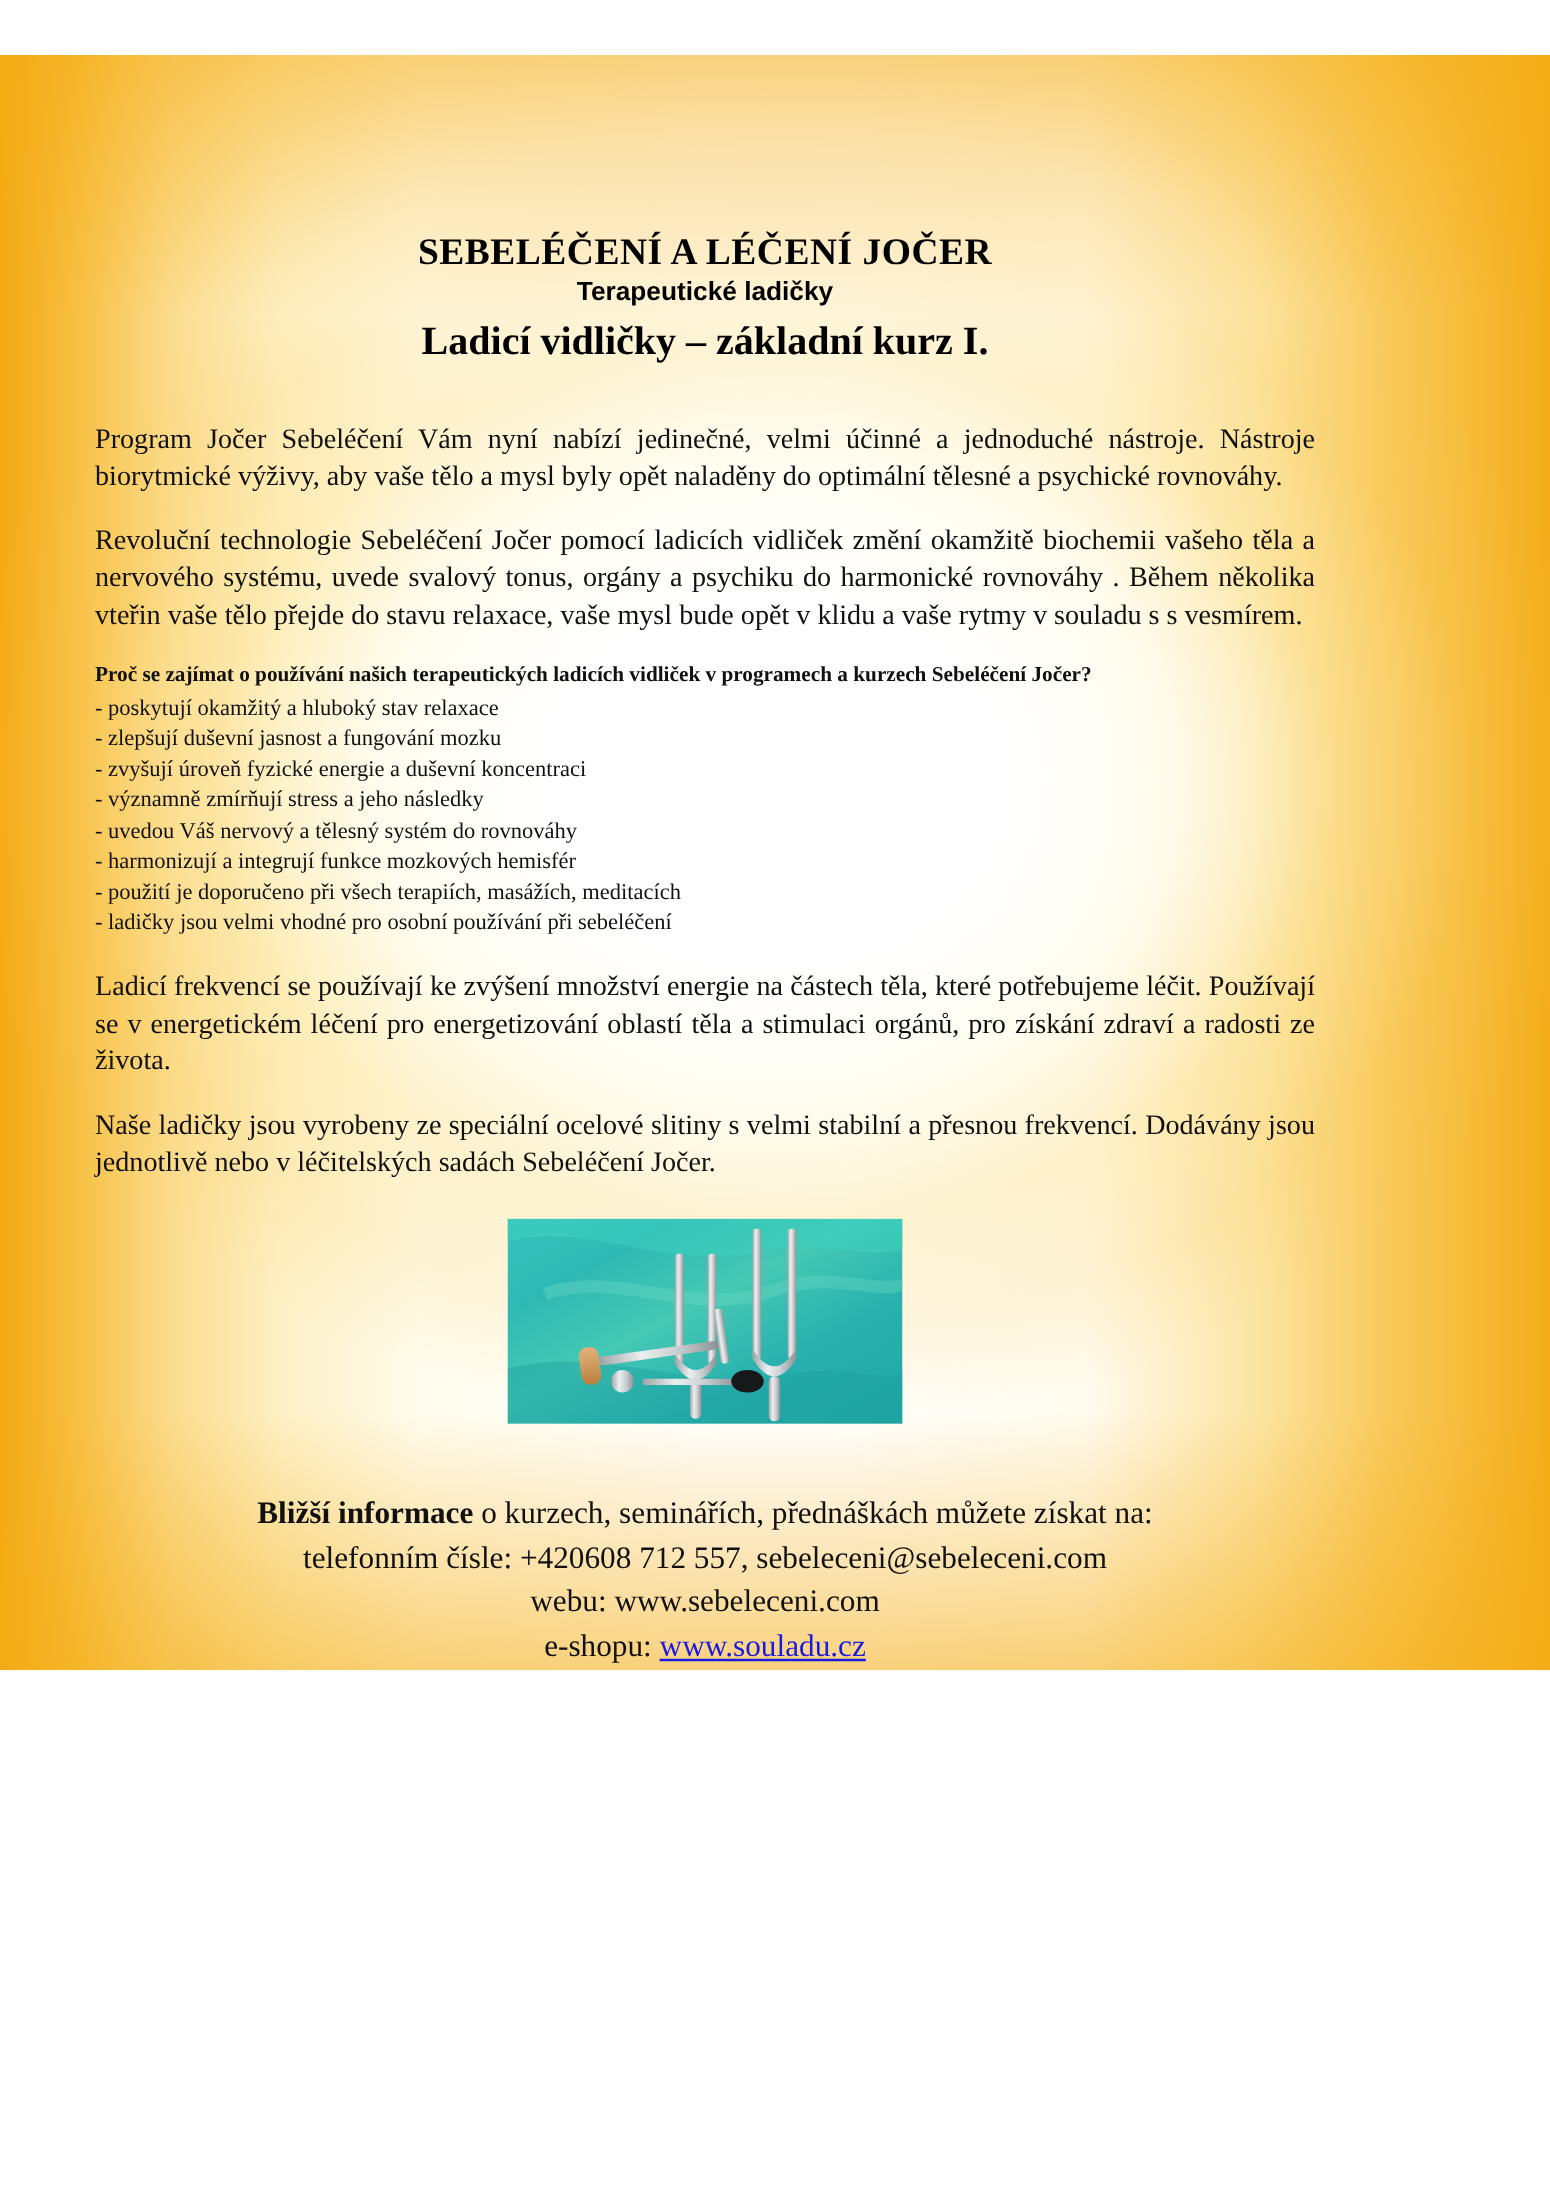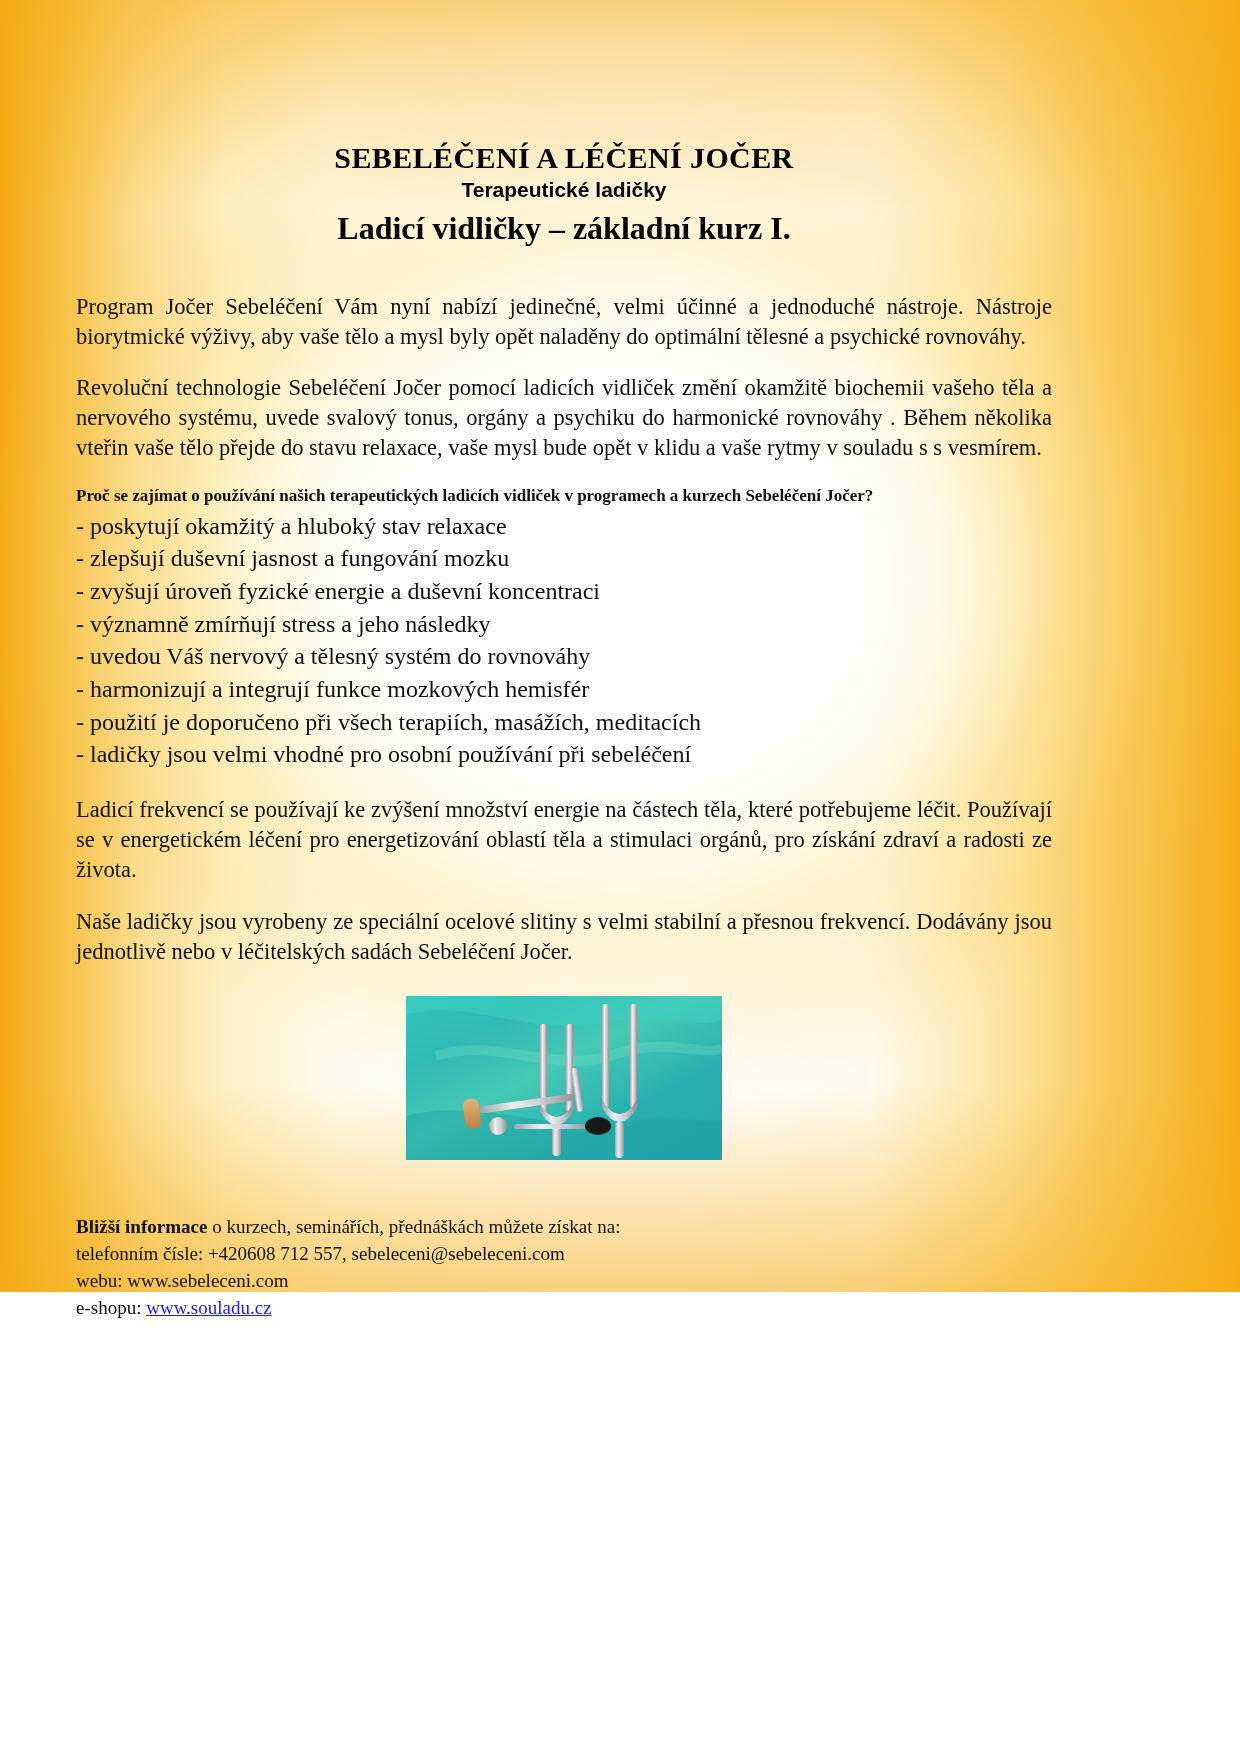--- a/index.html
+++ b/index.html
@@ -15,20 +15,21 @@
   }
   .page {
     position: relative;
     width: 1240px;
     height: 1292px;
     box-sizing: border-box;
     background:
       radial-gradient(ellipse 62% 48% at 50% 46%, #ffffff 0%, #fffdf4 28%, #fdf0c8 50%, #fbdf92 68%, #f9d173 82%, #f8c85f 92%, #f7c košile 100%),
       linear-gradient(90deg, #f5b223 0%, #f8c65a 6%, #fde9ad 14%, #fffdf2 30%, #ffffff 50%, #fffaea 68%, #fce09a 84%, #f9c палитра 93%, #f4ae1c 100%);
     background-color: #f6b828;
+    margin-top: 44px;
   }
   
   .page {
     background:
       radial-gradient(ellipse 58% 44% at 50% 45%, rgba(255,255,255,1) 0%, rgba(255,255,255,0.98) 26%, rgba(255,253,240,0.85) 44%, rgba(253,230,160,0.45) 62%, rgba(250,205,95,0.18) 78%, rgba(247,185,40,0) 92%),
       linear-gradient(90deg, #f3a913 0%, #f7c043 5%, #fbdc8e 11%, #fdf0c4 18%, #fffcee 27%, #ffffff 45%, #ffffff 55%, #fffbee 70%, #fce5a2 81%, #f9cb५d 89%, #f4ad18 100%);
     background-color: #f6b828;
   }
   .page {
     background-image:
@@ -93,41 +94,42 @@
   }
   .list-head {
     font-size: 17px;
     line-height: 1.33;
     font-weight: bold;
     text-align: justify;
     margin: 0 0 2px 0;
     color: #111;
   }
   .list-item {
-    font-size: 24px;
+    font-size: 18px;
     line-height: 1.36;
     color: #111;
     margin: 0;
   }
 
   .figure {
     margin: 30px auto 0 auto;
     width: 316px;
     height: 164px;
     position: relative;
   }
   .figure svg { display: block; }
 
   .footer {
     margin-top: 54px;
   }
   .footer-line {
-    font-size: 19px;
+    font-size: 25px;
     line-height: 1.42;
     color: #111;
+    text-align: center;
   }
   .footer-line b { font-weight: bold; }
   .link {
     color: #1a1ae0;
     text-decoration: underline;
   }
 </style>
 </head>
 <body>
 

